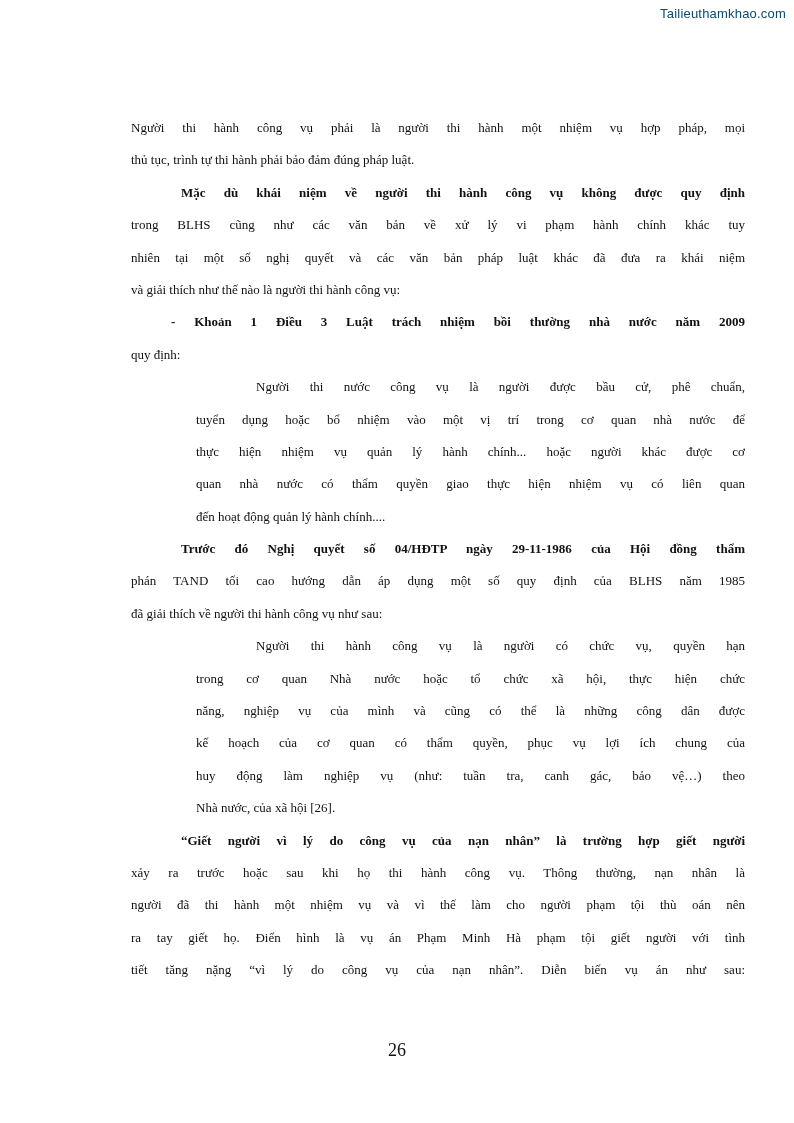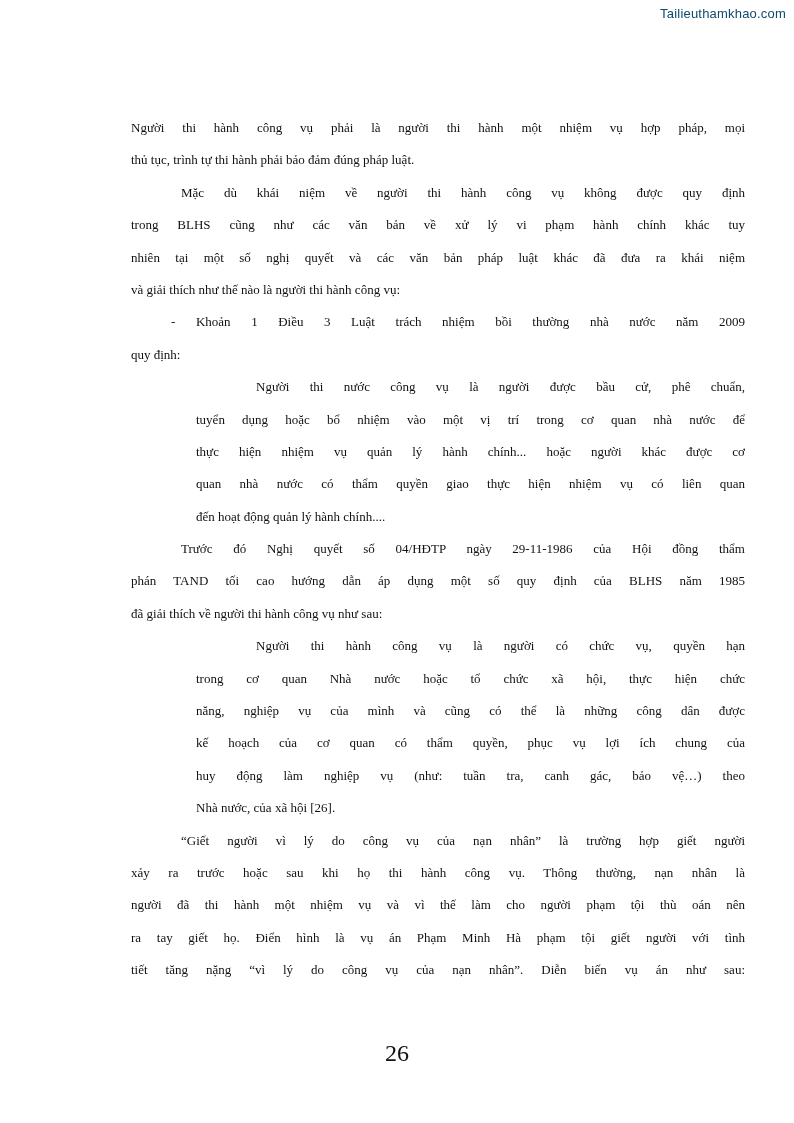--- a/index.html
+++ b/index.html
@@ -3,25 +3,25 @@
 <meta charset="utf-8">
 <style>
   html, body { margin:0; padding:0; background:#ffffff; }
   body { width:794px; height:1123px; position:relative; overflow:hidden;
          font-family:"Liberation Serif", serif; color:#111; }
   .watermark { position:absolute; top:6px; right:8px; font-family:"Liberation Sans", sans-serif;
                font-size:13px; color:#0c4a6e; letter-spacing:0.2px; }
   .page { position:absolute; left:131px; top:112px; width:614px; }
   .line { font-size:13px; line-height:32.4px; height:32.4px; white-space:nowrap; text-align:justify; text-align-last:justify; }
   .line.last { text-align-last:left; }
-  .ind { padding-left:50px; }
+  .ind { padding-left:50px;font-weight:bold; }
   .quote { margin-left:65px; }
   .quote .ind2 { padding-left:60px; }
   .pagenum { position:absolute; top:1040px; left:0; width:794px; text-align:center;
-             font-size:24px; }
+             font-size:18px; }
 </style>
 </head>
 <body>
 
 <div class="watermark">Tailieuthamkhao.com</div>
 
 <div class="page">
 
   <div>
     <div class="line">Người thi hành công vụ phải là người thi hành một nhiệm vụ hợp pháp, mọi</div>

